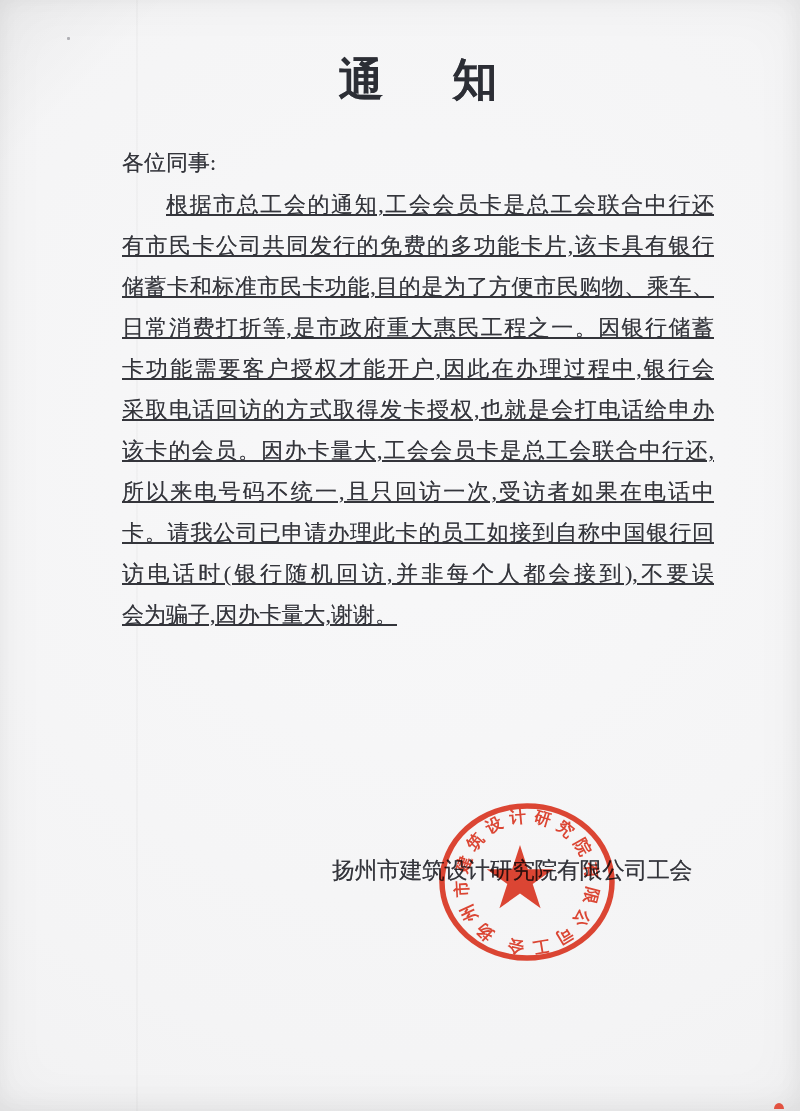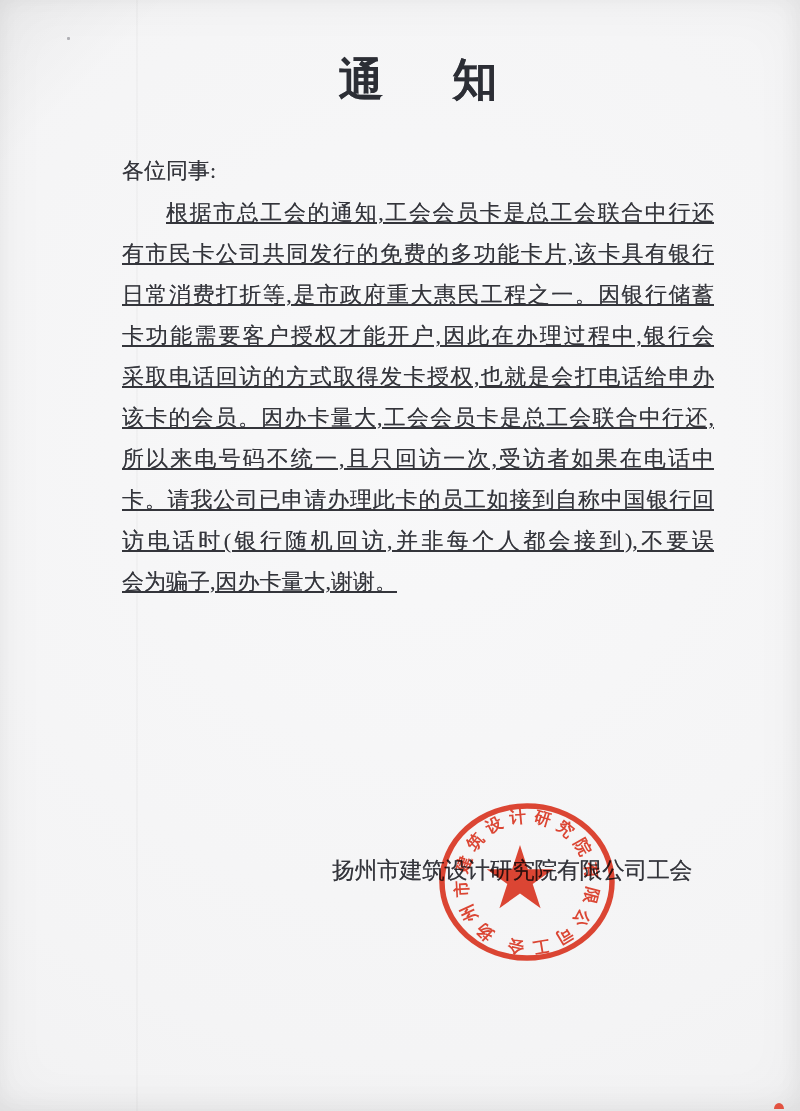--- a/index.html
+++ b/index.html
@@ -34,21 +34,21 @@
     font-size: 45px;
     font-weight: bold;
     letter-spacing: 12px;
     color: #2c2e35;
     white-space: pre;
     text-shadow: 0 0 0.5px rgba(40,42,52,0.65);
   }
 
   .content {
     position: absolute;
-    left: 122px; top: 150px; width: 592px;
+    left: 122px; top: 142px; width: 592px;
     font-size: 22px;
     line-height: 41px;
     text-shadow: 0 0 0.4px rgba(44,46,56,0.6);
   }
   .salutation { text-align: left; margin-bottom: 1px; }
   .line {
     white-space: nowrap;
     text-align: justify;
     text-align-last: justify;
     text-decoration: underline;
@@ -97,20 +97,21 @@
   <div class="crease"></div>
   <div class="speck-gray"></div>
   <div class="speck-red"></div>
 
   <h1 class="title">通　知</h1>
 
   <div class="content">
     <div class="salutation">各位同事:</div>
     <div class="line indent">根据市总工会的通知,工会会员卡是总工会联合中行还</div>
     <div class="line">有市民卡公司共同发行的免费的多功能卡片,该卡具有银行</div>
+    <div class="line">储蓄卡和标准市民卡功能,目的是为了方便市民购物、乘车、</div>
     <div class="line">日常消费打折等,是市政府重大惠民工程之一。因银行储蓄</div>
     <div class="line">卡功能需要客户授权才能开户,因此在办理过程中,银行会</div>
     <div class="line">采取电话回访的方式取得发卡授权,也就是会打电话给申办</div>
     <div class="line">该卡的会员。因办卡量大,工会会员卡是总工会联合中行还,</div>
     <div class="line">所以来电号码不统一,且只回访一次,受访者如果在电话中</div>
     <div class="line">卡。请我公司已申请办理此卡的员工如接到自称中国银行回</div>
     <div class="line">访电话时(银行随机回访,并非每个人都会接到),不要误</div>
     <div class="line last">会为骗子,因办卡量大,谢谢。</div>
   </div>
 

